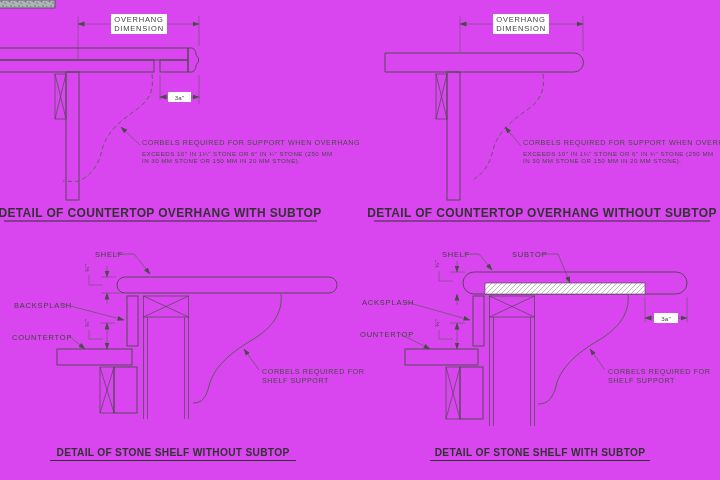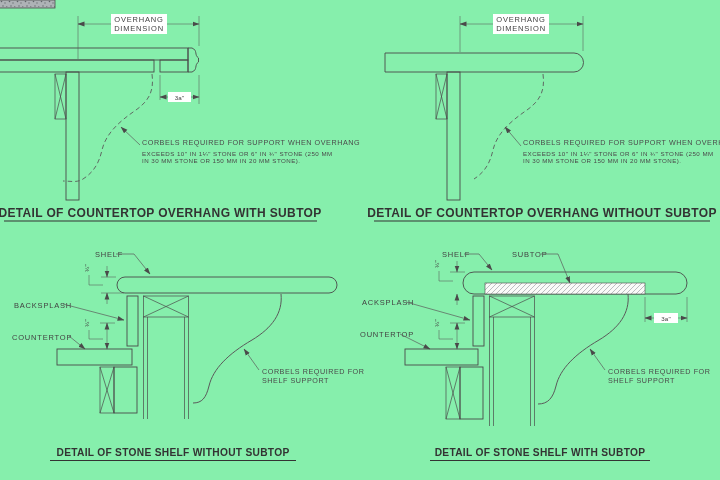--- a/index.html
+++ b/index.html
@@ -1,16 +1,16 @@
 <!DOCTYPE html>
 <html><head>
 <meta charset="utf-8">
 <style>
   html,body{margin:0;padding:0;background:#fff;}
-  #canvas{position:relative;width:720px;height:480px;background:#86efac;overflow:hidden;
+  #canvas{position:relative;width:720px;height:480px;background:#d946ef;overflow:hidden;
           font-family:"Liberation Sans",sans-serif;}
   svg{position:absolute;inset:0;}
   text{fill:#3d3d3d;font-family:"Liberation Sans",sans-serif;}
   .title{font-size:12px;font-weight:bold;letter-spacing:.35px;fill:#333;}
   .title-sm{font-size:10.2px;font-weight:bold;letter-spacing:.3px;fill:#333;}
   .lbl{font-size:7.5px;letter-spacing:.8px;fill:#424242;}
   .note1{font-size:7.2px;letter-spacing:.55px;fill:#4a4a4a;}
   .note2{font-size:6.2px;letter-spacing:.45px;fill:#4a4a4a;}
   .dimnum{font-size:6.2px;letter-spacing:.2px;fill:#424242;}
   .outline{stroke:#4a4a4a;stroke-width:.9;fill:none;}

